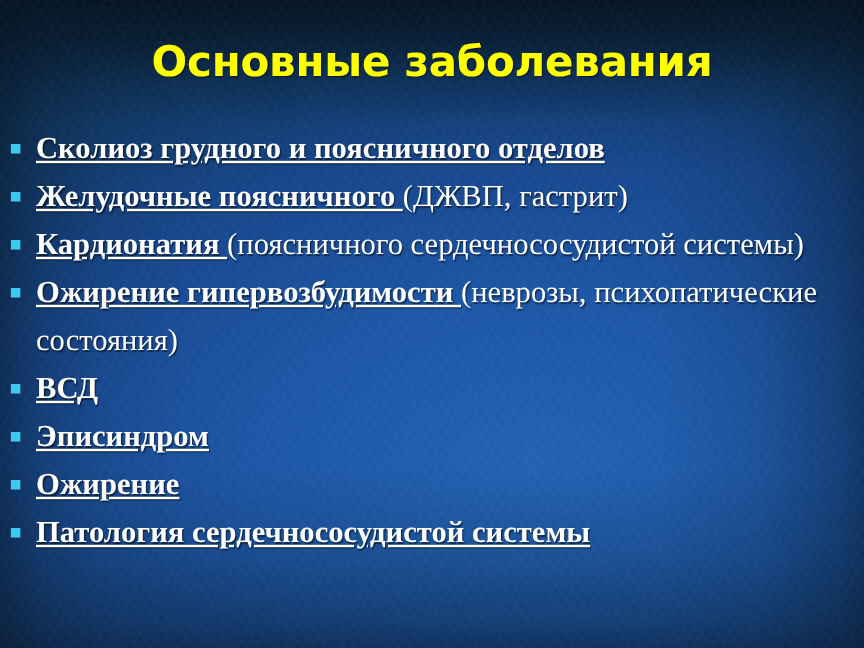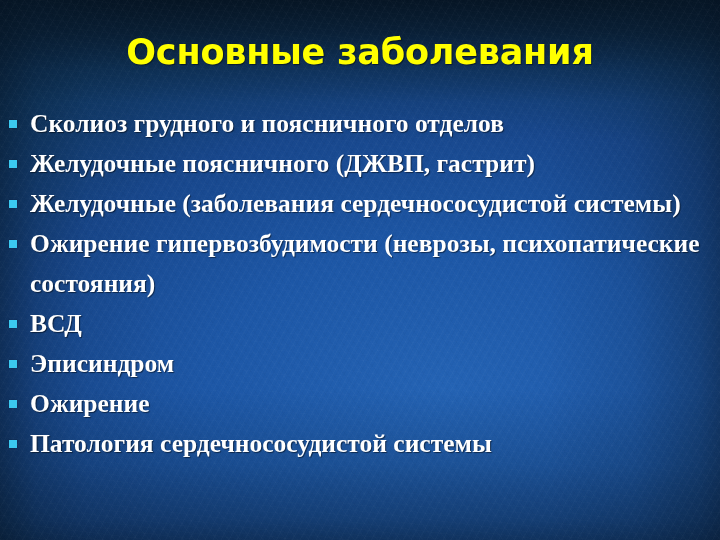--- a/index.html
+++ b/index.html
@@ -101,41 +101,42 @@
     position: absolute;
     left: 9px;
     top: 16px;
     width: 8px;
     height: 8px;
     background: #3BC9F0;
     box-shadow: 0 0 1px rgba(0,0,0,0.4);
   }
   .lead {
     font-weight: bold;
+    text-decoration: underline;
   }
   .tail {
-    font-weight: bold;
+    font-weight: normal;
   }
 </style>
 </head>
 <body>
 
 <div id="slide">
 
   <div id="bg-base"></div>
   <div id="bg-shade-top"></div>
   <div id="bg-shade-sides"></div>
   <div id="bg-texture"></div>
 
   <div id="slide-title">Основные заболевания</div>
 
   <ul id="bullet-list">
       <li class="bullet-item"><span class="bullet-marker"></span><span class="lead">Сколиоз грудного и поясничного отделов</span></li>
       <li class="bullet-item"><span class="bullet-marker"></span><span class="lead">Желудочные поясничного </span><span class="tail">(ДЖВП, гастрит)</span></li>
-      <li class="bullet-item"><span class="bullet-marker"></span><span class="lead">Желудочные </span><span class="tail">(заболевания сердечнососудистой системы)</span></li>
+      <li class="bullet-item"><span class="bullet-marker"></span><span class="lead">Кардионатия </span><span class="tail">(поясничного сердечнососудистой системы)</span></li>
       <li class="bullet-item"><span class="bullet-marker"></span><span class="lead">Ожирение гипервозбудимости </span><span class="tail">(неврозы, психопатические состояния)</span></li>
       <li class="bullet-item"><span class="bullet-marker"></span><span class="lead">ВСД</span></li>
       <li class="bullet-item"><span class="bullet-marker"></span><span class="lead">Эписиндром</span></li>
       <li class="bullet-item"><span class="bullet-marker"></span><span class="lead">Ожирение</span></li>
       <li class="bullet-item"><span class="bullet-marker"></span><span class="lead">Патология сердечнососудистой системы</span></li>
     </ul>
 
 </div>
 
 </body></html>

